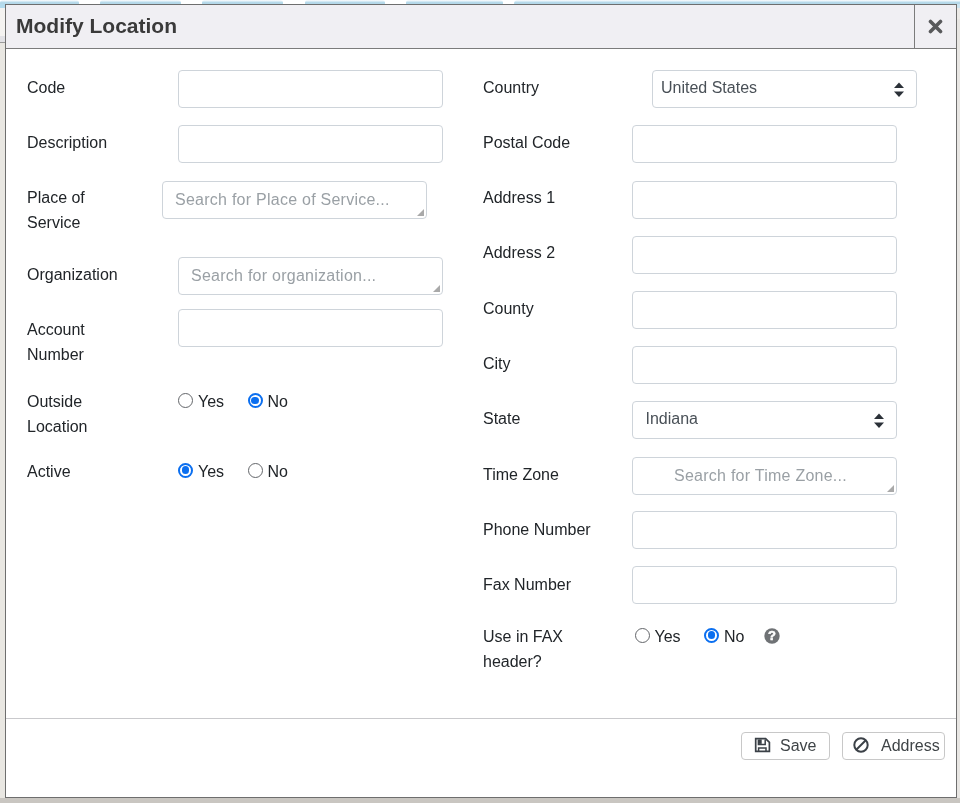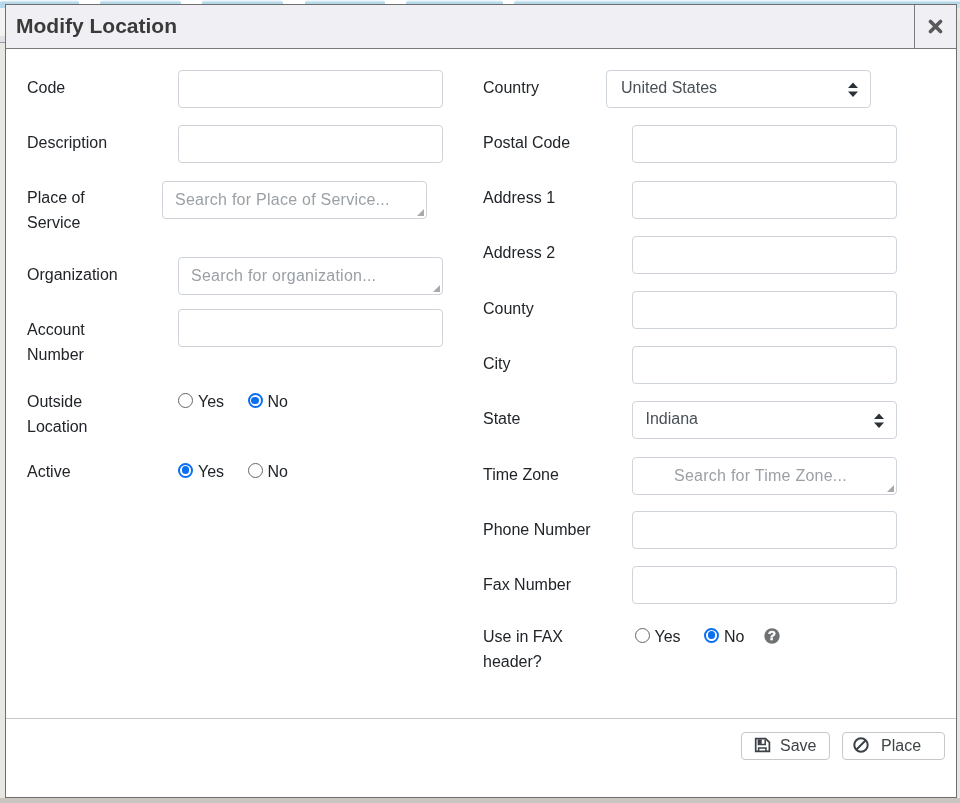--- a/index.html
+++ b/index.html
@@ -114,21 +114,21 @@
   <div class="lbl" style="left:483px;top:185.25px;">Address 1</div>
   <div class="lbl" style="left:483px;top:240.25px;">Address 2</div>
   <div class="lbl" style="left:483px;top:296.25px;">County</div>
   <div class="lbl" style="left:483px;top:351.25px;">City</div>
   <div class="lbl" style="left:483px;top:406.25px;">State</div>
   <div class="lbl" style="left:483px;top:462.25px;">Time Zone</div>
   <div class="lbl" style="left:483px;top:517.25px;">Phone Number</div>
   <div class="lbl" style="left:483px;top:572.25px;">Fax Number</div>
   <div class="lbl" style="left:483px;top:623.6px;">Use in FAX<br>header?</div>
 
-  <div class="inp" style="left:606px;top:70px;padding-left:14px;line-height:34px;">United States
+  <div class="inp" style="left:652px;top:70px;padding-left:8px;line-height:34px;">United States
     <svg class="selarrow" width="12" height="16" viewBox="0 0 12 16">
       <polygon points="6,0.5 11,6 1,6" fill="#2b3138"></polygon>
       <polygon points="1,9.5 11,9.5 6,15" fill="#2b3138"></polygon>
     </svg>
   </div>
   <div class="inp" style="left:632px;top:125px;"></div>
   <div class="inp" style="left:632px;top:181px;"></div>
   <div class="inp" style="left:632px;top:236px;"></div>
   <div class="inp" style="left:632px;top:291px;"></div>
   <div class="inp" style="left:632px;top:346px;"></div>
@@ -162,14 +162,14 @@
       <rect x="4.9" y="2.4" width="2.8" height="4.5" fill="#3b4147"></rect>
       <path d="M4.6 14 V10.9 H12 V14" fill="none" stroke="#3b4147" stroke-width="1.5"></path>
     </svg>
     <span>Save</span>
   </div>
   <div class="btn" style="left:842px;top:732px;width:103px;padding-left:9.5px;">
     <svg style="margin-right:12.5px;" width="16" height="16" viewBox="0 0 16 16">
       <circle cx="8" cy="8" r="6.7" fill="none" stroke="#3b4147" stroke-width="2"></circle>
       <line x1="3.5" y1="12.5" x2="12.5" y2="3.5" stroke="#3b4147" stroke-width="2"></line>
     </svg>
-    <span>Place</span>
+    <span>Address</span>
   </div>
 
 </body></html>

